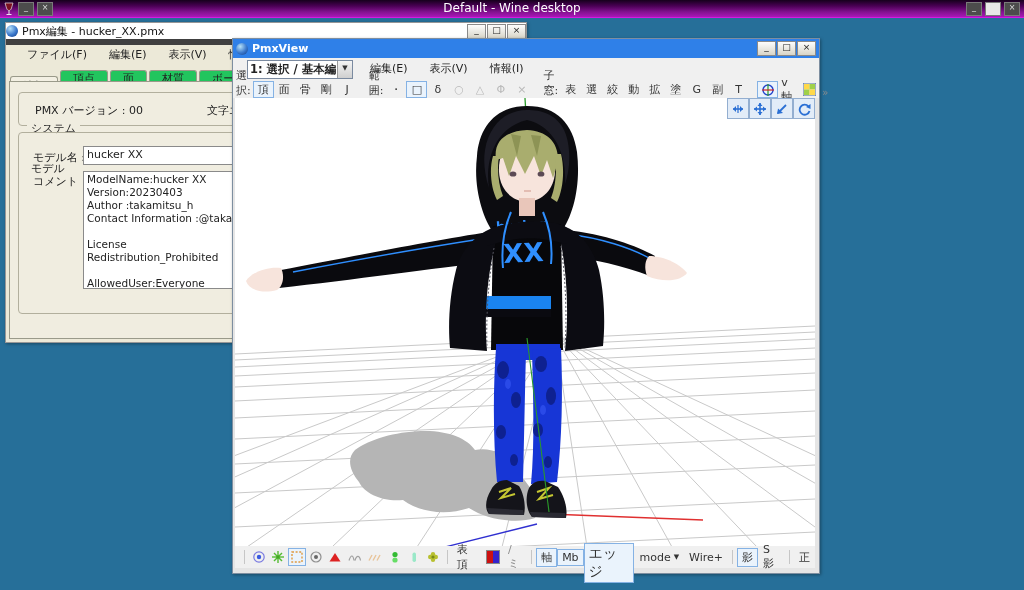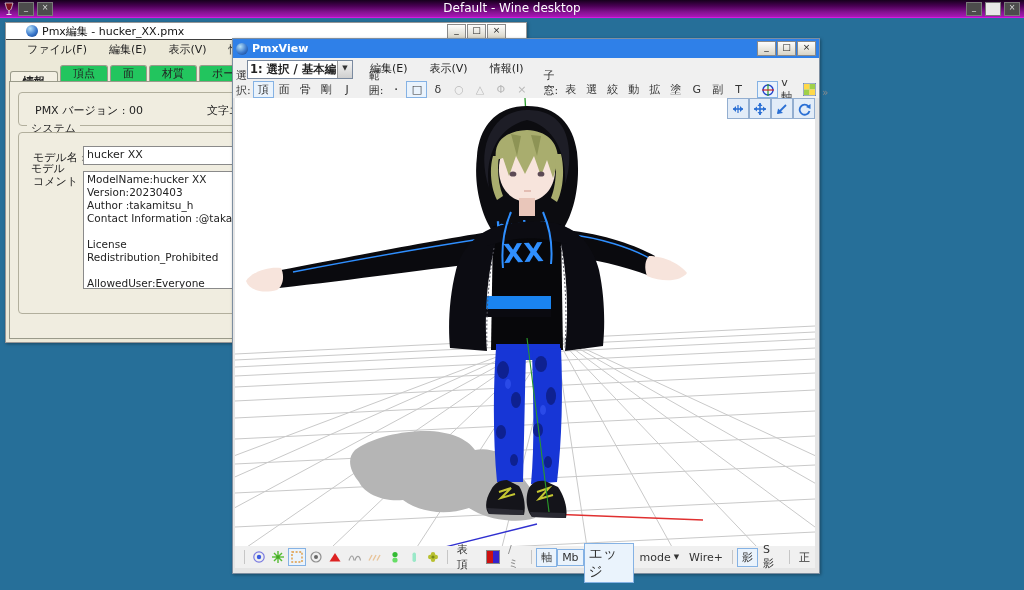--- a/index.html
+++ b/index.html
@@ -19,21 +19,21 @@
   
   .winbtns{display:flex;margin-left:auto;}
   .winbtn{width:17px;height:13px;margin-left:1px;background:linear-gradient(180deg,#fdfdfd,#d8d5c8);
     border:1px solid #8a8a8a;font-size:9px;line-height:11px;text-align:center;color:#222;}
   .appicon{width:12px;height:12px;border-radius:50%;
     background:radial-gradient(circle at 35% 30%,#b4e0f8,#3a78cc 55%,#123a80);margin-right:4px;flex:0 0 auto;}
 
   
   .pmx-window{position:absolute;left:5px;top:22px;width:520px;height:319px;background:#ece9d8;
     border:1px solid #979797;box-shadow:1px 1px 3px rgba(0,0,0,.35);}
-  .pmx-titlebar{height:16px;background:#fff;display:flex;align-items:center;padding:0 20px;border-bottom:1px solid #404040;}
+  .pmx-titlebar{height:16px;background:#fff;display:flex;align-items:center;padding:0 0;border-bottom:6px solid #404040;}
   .pmx-title{font-size:11px;color:#111;}
   .pmx-menubar{height:19px;display:flex;align-items:center;padding-left:10px;}
   .menu-item{padding:2px 11px;color:#222;}
   .pmx-tabs{display:flex;align-items:flex-end;height:23px;padding-left:4px;}
   .tab{height:16px;line-height:16px;padding:0 12px;background:#22c55e;border:1px solid #9a9a8a;
     border-bottom:none;border-radius:3px 3px 0 0;margin-right:2px;color:#222;}
   .tab.active{background:#f3f0e3;height:20px;line-height:20px;position:relative;top:10px;font-weight:bold;}
   .pmx-panel{position:absolute;left:3px;right:3px;top:58px;bottom:3px;background:#f0ede0;border:1px solid #9a9a8a;}
   .groupbox{position:absolute;border:1px solid #b2af9d;border-radius:4px;}
   .groupbox>.gb-label{position:absolute;top:-8px;left:8px;background:#f0ede0;padding:0 4px;font-size:11px;color:#222;margin-top:36px;}

